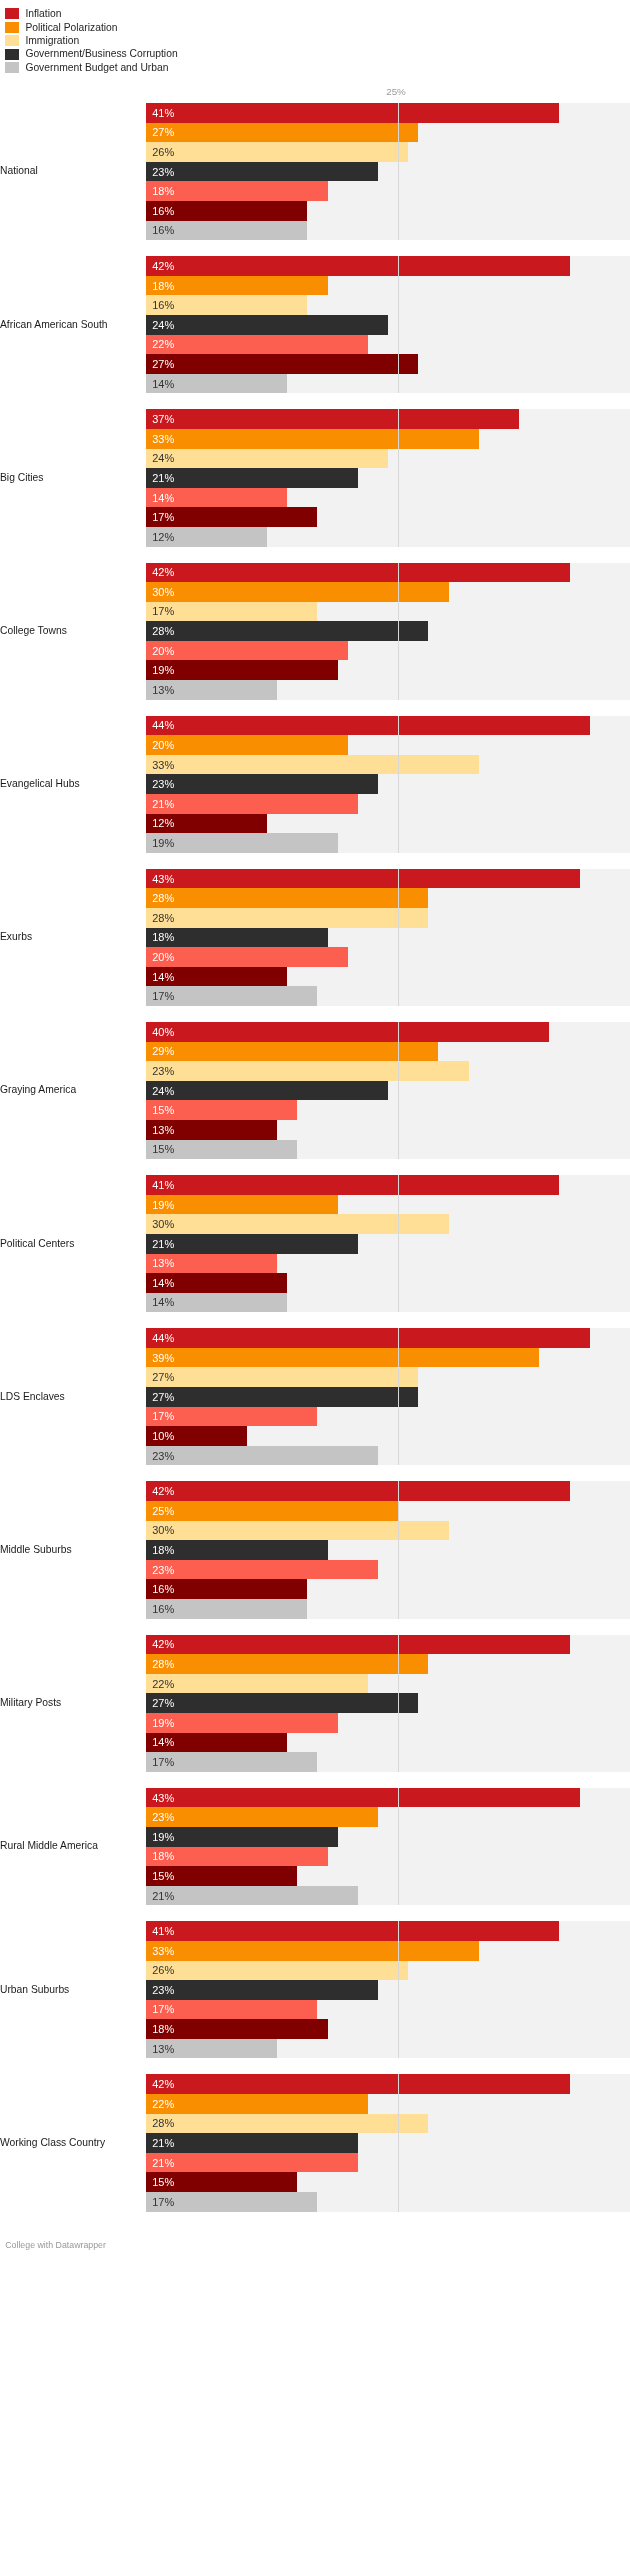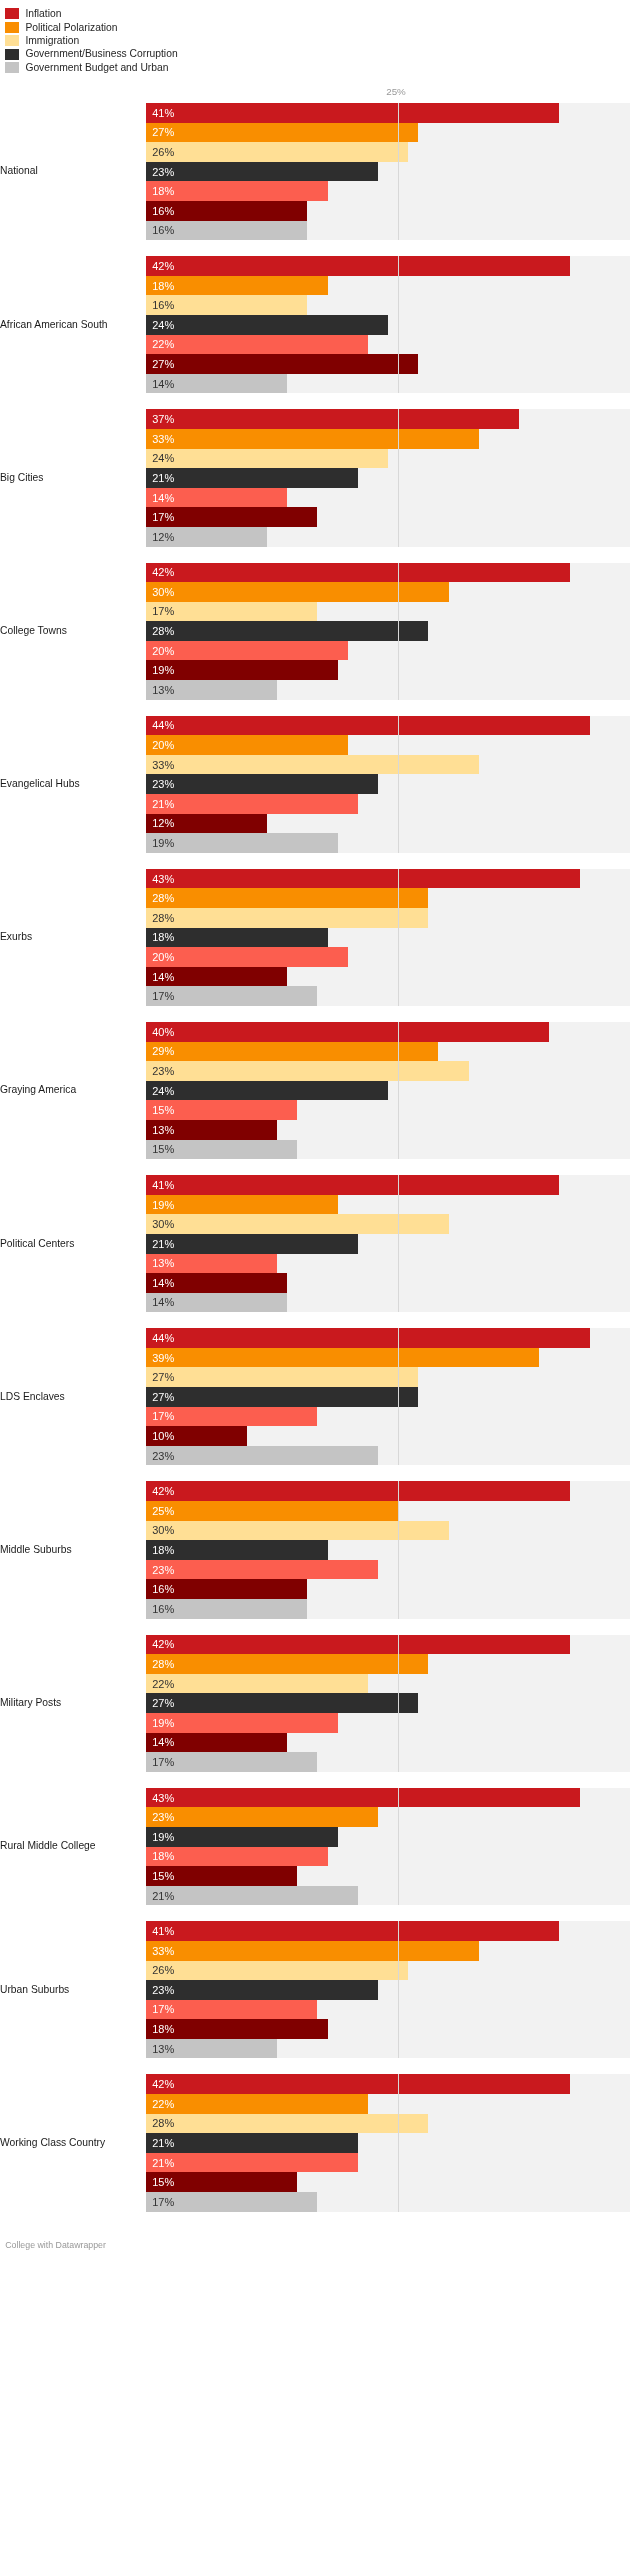--- a/index.html
+++ b/index.html
@@ -527,21 +527,21 @@
             <span class="bar-value light">14%</span>
           </div>
           <div class="bar-row">
             <div class="bar-fill" style="width: 35.4167%; background: rgb(196, 196, 196);"></div>
             <span class="bar-value dark">17%</span>
           </div>
           <div class="gridline" style="left: 52.0833%;"></div>
         </div>
       </div>
       <div class="group">
-        <div class="group-label">Rural Middle College</div>
+        <div class="group-label">Rural Middle America</div>
         <div class="group-bars">
           <div class="bar-row">
             <div class="bar-fill" style="width: 89.5833%; background: rgb(201, 25, 30);"></div>
             <span class="bar-value light">43%</span>
           </div>
           <div class="bar-row">
             <div class="bar-fill" style="width: 47.9167%; background: rgb(249, 142, 0);"></div>
             <span class="bar-value light">23%</span>
           </div>
           <div class="bar-row">

